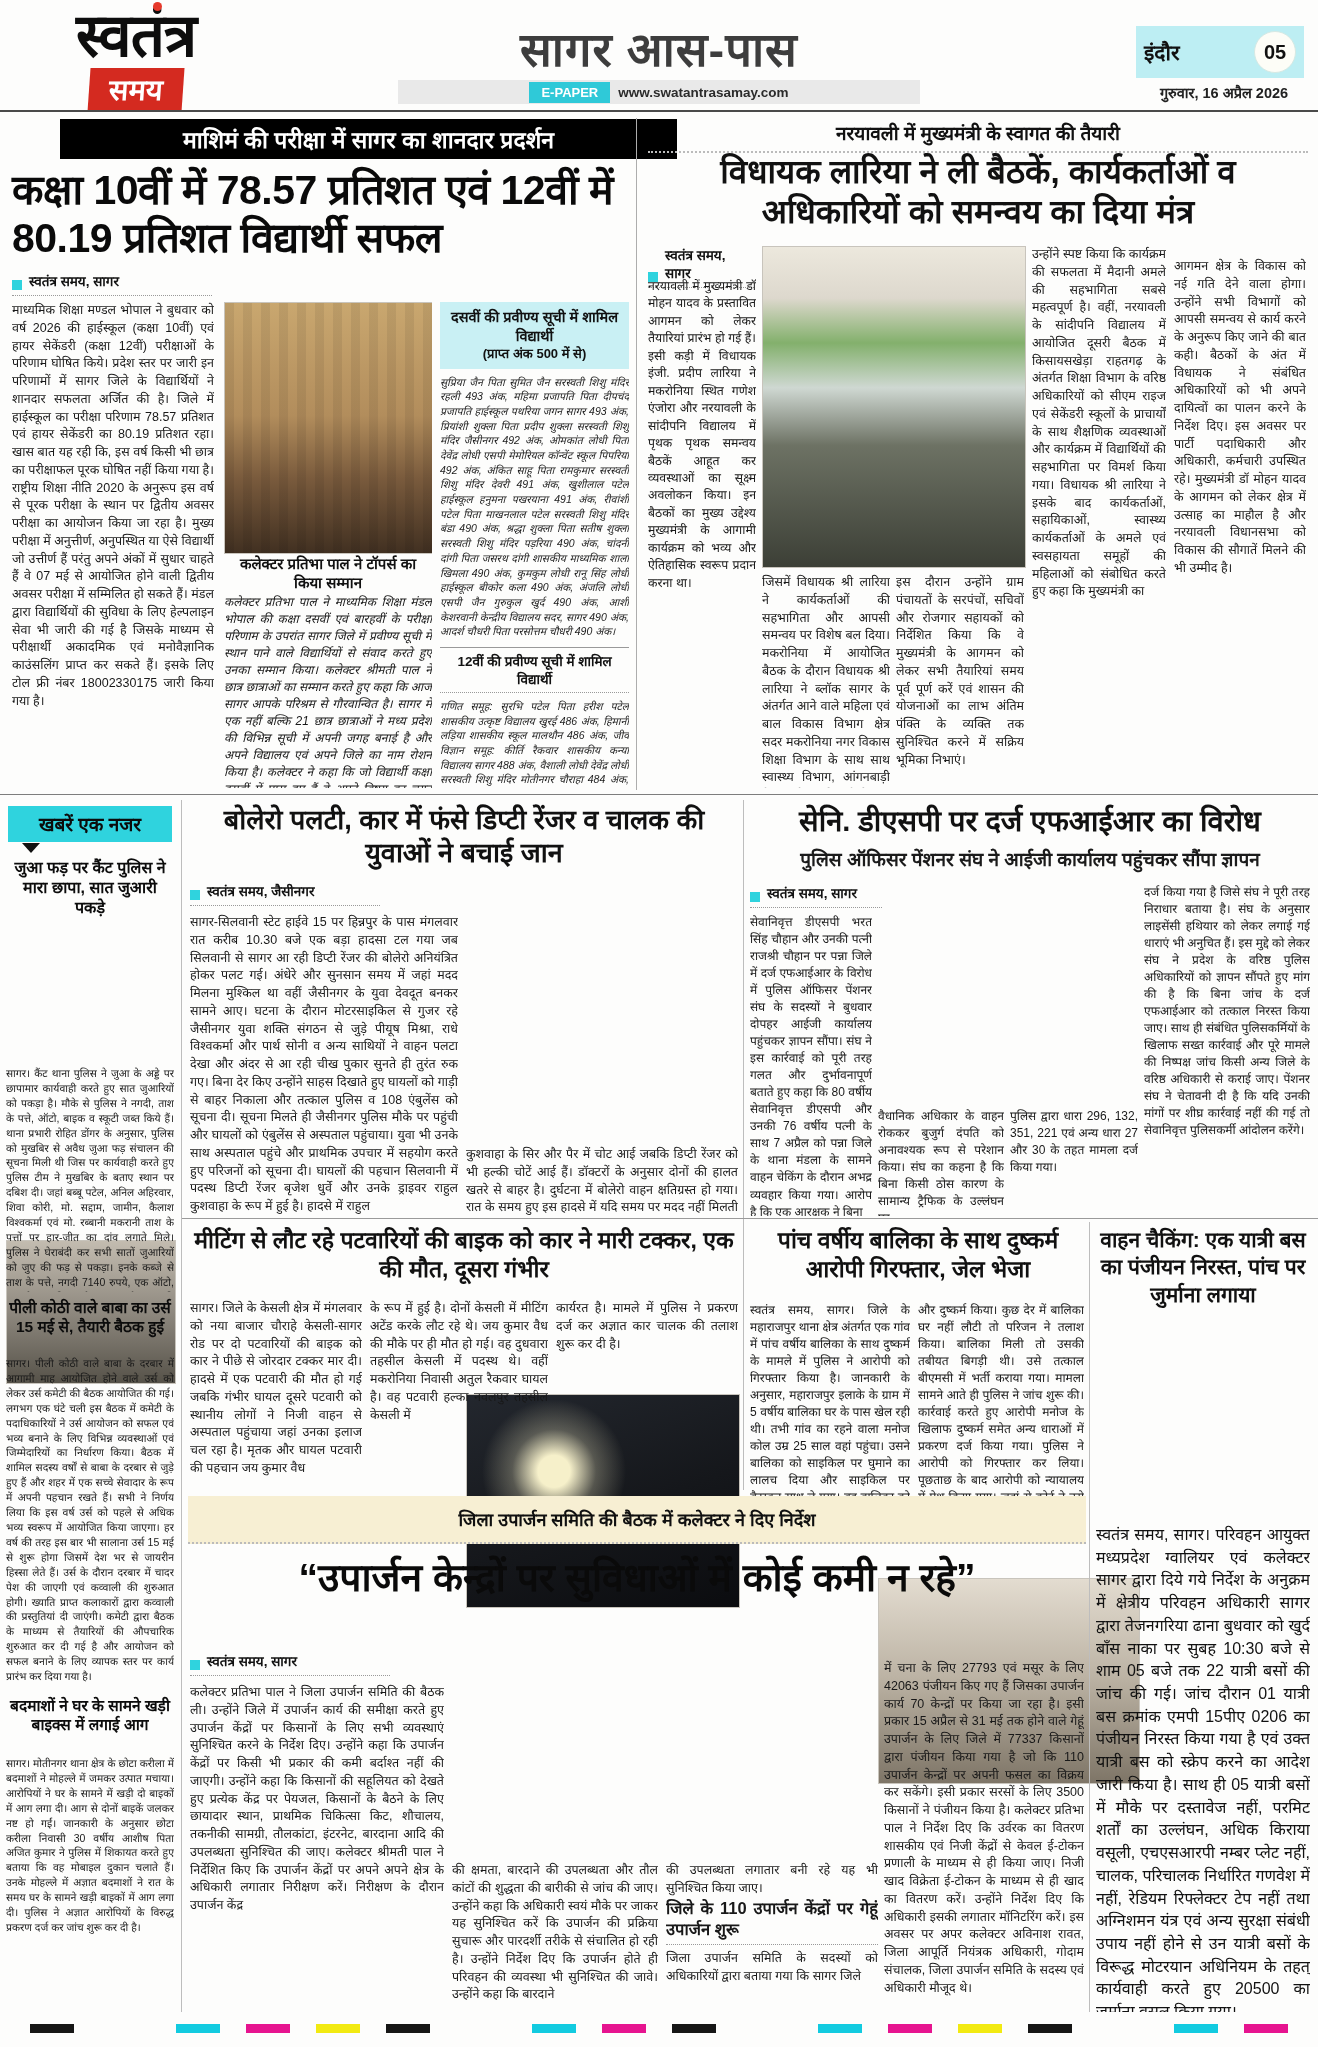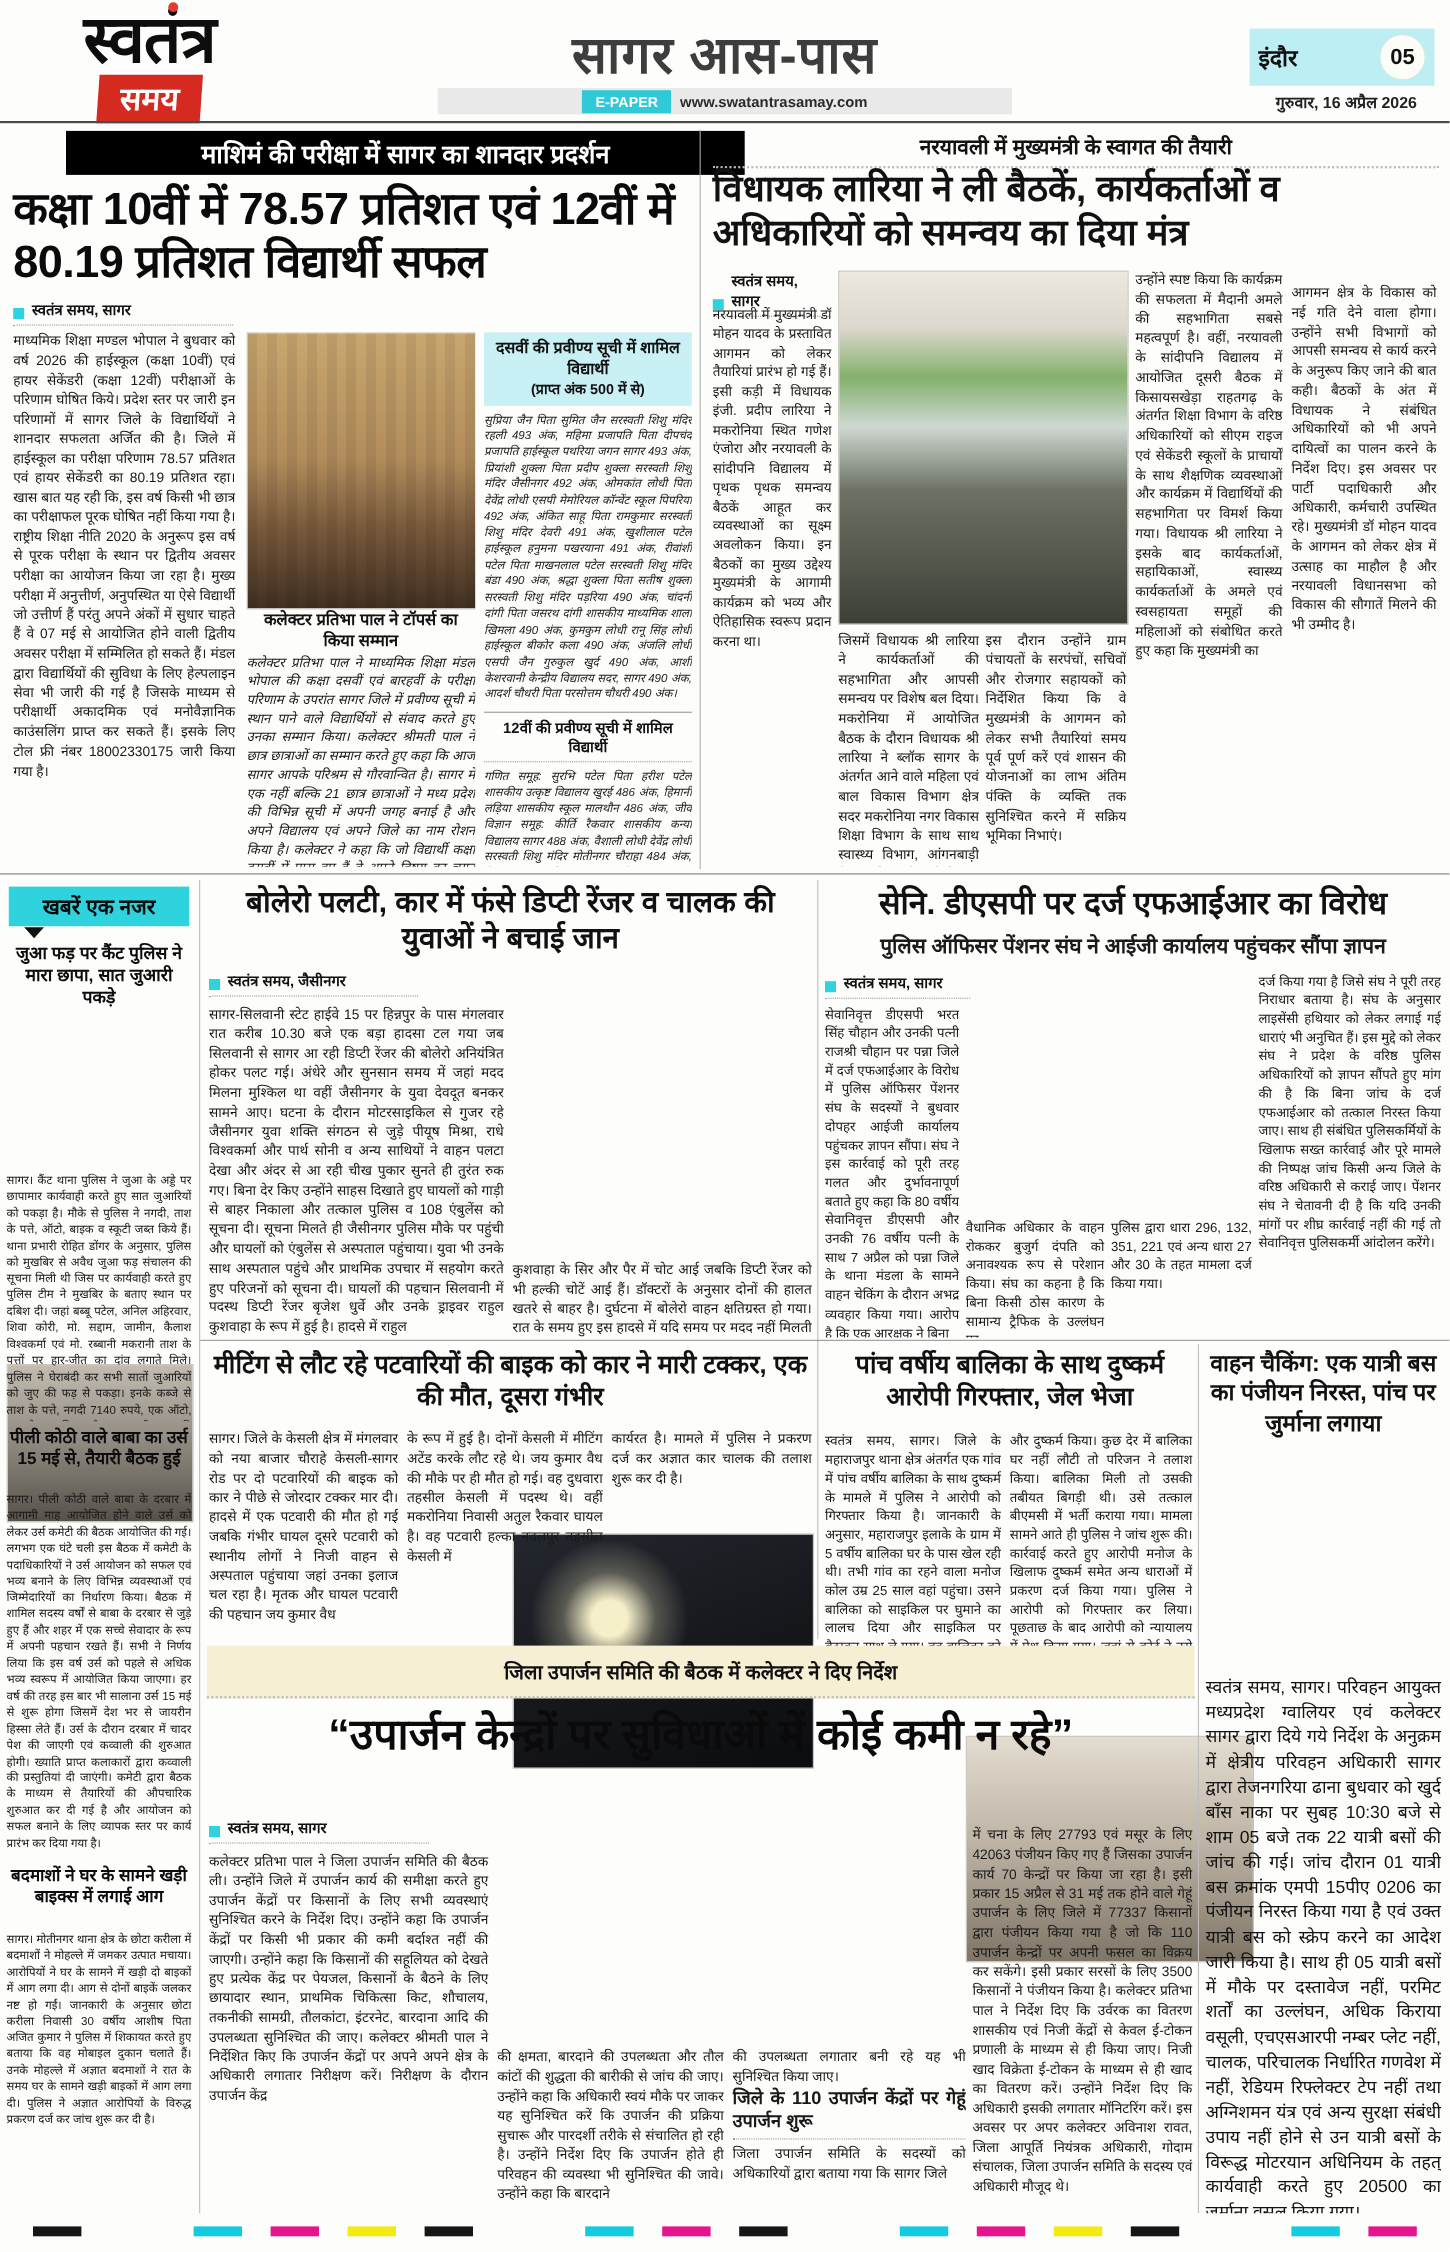--- a/index.html
+++ b/index.html
@@ -50,21 +50,21 @@
   .merit-box{background:#c9f0f4;text-align:center;font-weight:800;font-size:14.5px;padding:6px 4px;line-height:1.3;}
   .merit-sub{display:block;font-size:13px;}
   .merit-text{font-style:italic;font-size:10.5px;line-height:1.4;text-align:justify;margin-top:6px;color:#1c1c1c;}
   .merit12-head{font-weight:800;font-size:13.5px;text-align:center;border-top:1px solid #999;
                 border-bottom:1px dotted #999;padding:4px 0;margin:8px 0 4px;}
   .vr1{left:636px;top:118px;width:1px;height:672px;background:#adadad;}
 
   
   .mla-kicker{left:648px;top:120px;width:660px;text-align:center;font-size:19px;font-weight:700;
               padding-bottom:5px;border-bottom:2px dotted #bbb;}
-  .mla-headline{left:648px;top:152px;width:660px;text-align:left;font-size:33px;font-weight:800;line-height:1.2;}
+  .mla-headline{left:648px;top:152px;width:660px;text-align:center;font-size:33px;font-weight:800;line-height:1.2;}
   .mla-byline{left:648px;top:246px;width:106px;}
   .mla-colA{left:648px;top:278px;width:108px;height:510px;overflow:hidden;font-size:12.3px;}
   .mla-photo{left:762px;top:246px;width:262px;height:320px;}
   .ph-crowd{background:linear-gradient(180deg,#ece8dd 0%,#ddd8cd 16%,#83b06c 30%,#cfd8d2 44%,#6d7264 62%,#3c3f36 100%);}
   .mla-under1{left:762px;top:574px;width:128px;height:214px;overflow:hidden;}
   .mla-under2{left:896px;top:574px;width:128px;height:214px;overflow:hidden;}
   .mla-colC{left:1032px;top:246px;width:134px;height:542px;overflow:hidden;}
   .mla-colD{left:1174px;top:258px;width:132px;height:542px;overflow:hidden;}
   .hr1{left:0;top:794px;width:1318px;height:1px;background:#7d7d7d;}
 

